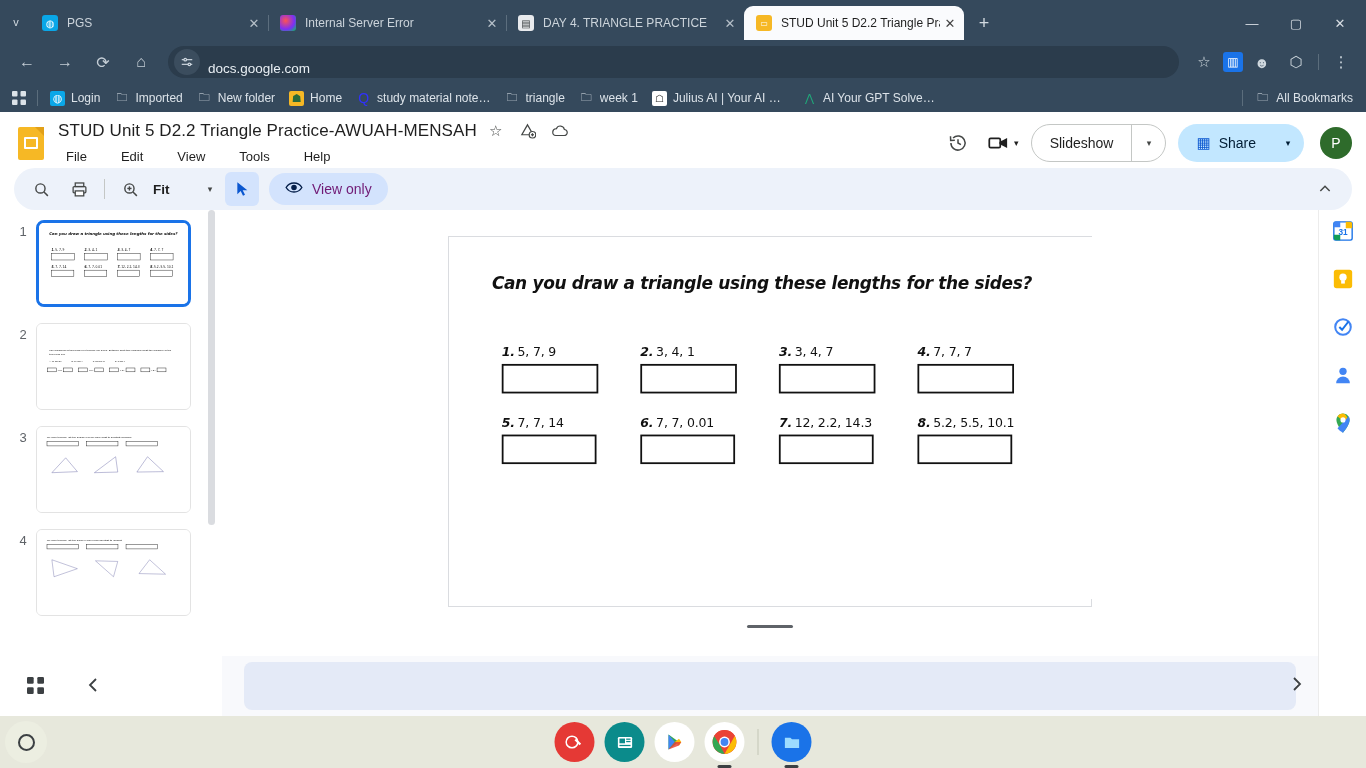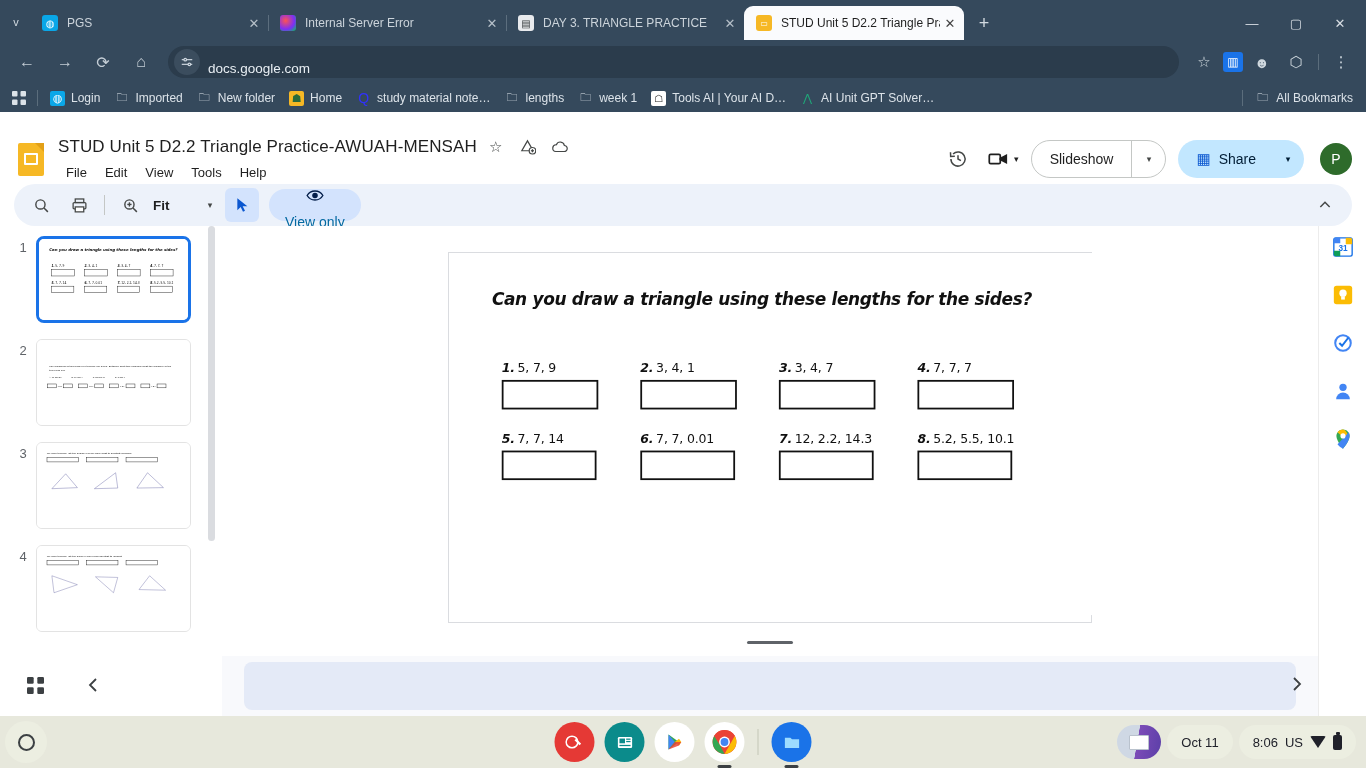--- a/index.html
+++ b/index.html
@@ -123,21 +123,20 @@
   
   .page {
     flex: 1; background: #ffffff; display: flex; flex-direction: column;
     position: relative; overflow: hidden;
   }
 
   
   .gs-header {
     height: 56px; display: flex; align-items: center;
     padding: 6px 14px 0 14px;
-    margin-top: 16px;
   }
   .gs-logo {
     width: 34px; height: 40px; flex: 0 0 34px; margin-right: 10px;
     position: relative;
   }
   .gs-logo .sheet {
     position: absolute; left: 4px; top: 4px; width: 26px; height: 33px;
     background: #f6b825; border-radius: 2px;
   }
   .gs-logo .fold {
@@ -153,21 +152,21 @@
   .gs-titlerow { display: flex; align-items: center; height: 26px; }
   .gs-title {
     font-size: 17px; color: #1f1f1f; letter-spacing: .1px;
     white-space: nowrap;
   }
   .gs-ticon {
     width: 26px; height: 26px; margin-left: 6px;
     display: flex; align-items: center; justify-content: center;
     color: #444746; font-size: 15px; border-radius: 50%;
   }
-  .gs-menu { display: flex; height: 24px; align-items: center; margin-top: 1px; }
+  .gs-menu { display: flex; height: 24px; align-items: center; margin-top: 1px; gap: 16px; }
   .gs-menu span {
     font-size: 13px; color: #1f1f1f; padding: 2px 8px;
     border-radius: 4px; margin-right: 2px;
   }
   .gs-hdr-right {
     margin-left: auto; display: flex; align-items: center; gap: 6px;
   }
   .hdr-icon {
     width: 38px; height: 38px; border-radius: 50%;
     display: flex; align-items: center; justify-content: center;
@@ -217,22 +216,22 @@
   .tb-div { width: 1px; height: 20px; background: #c4c7c5; margin: 0 6px; }
   .zoom-sel {
     display: flex; align-items: center; height: 30px;
     color: #1f1f1f; font-size: 13.5px;
   }
   .zoom-sel .val { min-width: 48px; padding-left: 4px; font-weight: bold; }
   .zoom-sel .car { width: 26px; text-align: center; font-size: 9px; color: #444746; }
   .tb-icon.sel { background: #d3e3fd; border-radius: 6px; }
   .viewonly {
     display: flex; align-items: center; gap: 9px; height: 32px;
-    background: #d3e3fd; color: #0369a1; border-radius: 16px;
-    padding: 0 16px; font-size: 14px; margin-left: 8px; flex-direction: column;
+    background: #d3e3fd; color: #701a75; border-radius: 16px;
+    padding: 0 16px; font-size: 14px; margin-left: 8px;
   }
   .tb-collapse { margin-left: auto; }
 
   
   .editor { flex: 1; display: flex; position: relative; overflow: hidden; }
 
   .filmstrip {
     width: 222px; flex: 0 0 222px; background: #fff;
     padding: 10px 0 0 0; position: relative;
     display: flex; flex-direction: column;
@@ -414,21 +413,21 @@
     </div>
     <div class="tab inactive">
       <span class="tab-sep"></span>
       <span class="tab-fav" style="background:radial-gradient(circle at 35% 35%,#ff5252,#7b2ff7 60%,#00c853);color:#fff;"></span>
       <span class="tab-title">Internal Server Error</span>
       <span class="tab-close">✕</span>
     </div>
     <div class="tab inactive">
       <span class="tab-sep"></span>
       <span class="tab-fav" style="background:#e8eaed;color:#3c4043;">▤</span>
-      <span class="tab-title">DAY 3. TRIANGLE PRACTICE</span>
+      <span class="tab-title">DAY 4. TRIANGLE PRACTICE</span>
       <span class="tab-close">✕</span>
     </div>
     <div class="tab active">
       <span class="tab-fav" style="background:#f6b825;color:#fff;font-size:8px;">▭</span>
       <span class="tab-title">STUD Unit 5 D2.2 Triangle Prac</span>
       <span class="tab-close">✕</span>
     </div>
 
     <div class="newtab">
       <span>+</span>
@@ -503,33 +502,33 @@
     <div class="bm">
       <span class="bm-ico" style="background:#f6b825;color:#2a6b3a;">☗</span>
       <span class="bm-lbl">Home</span>
     </div>
     <div class="bm">
       <span class="bm-ico" style="color:#3030ff;font-size:14px;">Q</span>
       <span class="bm-lbl">study material note…</span>
     </div>
     <div class="bm">
       <span class="bm-ico">🗀</span>
-      <span class="bm-lbl">lengths</span>
+      <span class="bm-lbl">triangle</span>
     </div>
     <div class="bm">
       <span class="bm-ico">🗀</span>
       <span class="bm-lbl">week 1</span>
     </div>
     <div class="bm">
       <span class="bm-ico" style="background:#fff;color:#222;font-size:10px;">☖</span>
-      <span class="bm-lbl">Tools AI | Your AI D…</span>
+      <span class="bm-lbl">Julius AI | Your AI D…</span>
     </div>
     <div class="bm">
       <span class="bm-ico" style="color:#1fa97a;">⋀</span>
-      <span class="bm-lbl">AI Unit GPT Solver…</span>
+      <span class="bm-lbl">AI Your GPT Solver…</span>
     </div>
 
     <div style="margin-left:auto;display:flex;align-items:center;">
       <div class="bm-div"></div>
       <div class="bm">
         <span class="bm-ico">🗀</span>
         <span class="bm-lbl">All Bookmarks</span>
       </div>
     </div>
   </div>
@@ -957,27 +956,13 @@
     </div>
     <div class="shelf-div"></div>
     <div class="app-ico" style="background:#1a73e8;">
       <svg width="19" height="19" viewBox="0 0 24 24" fill="#9ddcff">
         <path d="M3 6h7l2 2h9v11H3z"></path>
       </svg>
       <span class="dot"></span>
     </div>
   </div>
 
-  <div class="shelf-right">
-    <div class="thumb-preview">
-      <div class="mini"></div>
-    </div>
-    <div class="status-pod">
-      <span>Oct 11</span>
-    </div>
-    <div class="status-pod">
-      <span>8:06</span>
-      <span>US</span>
-      <span class="wifi-glyph"></span>
-      <span class="batt-glyph"></span>
-    </div>
-  </div>
 </div>
 
 </body></html>

